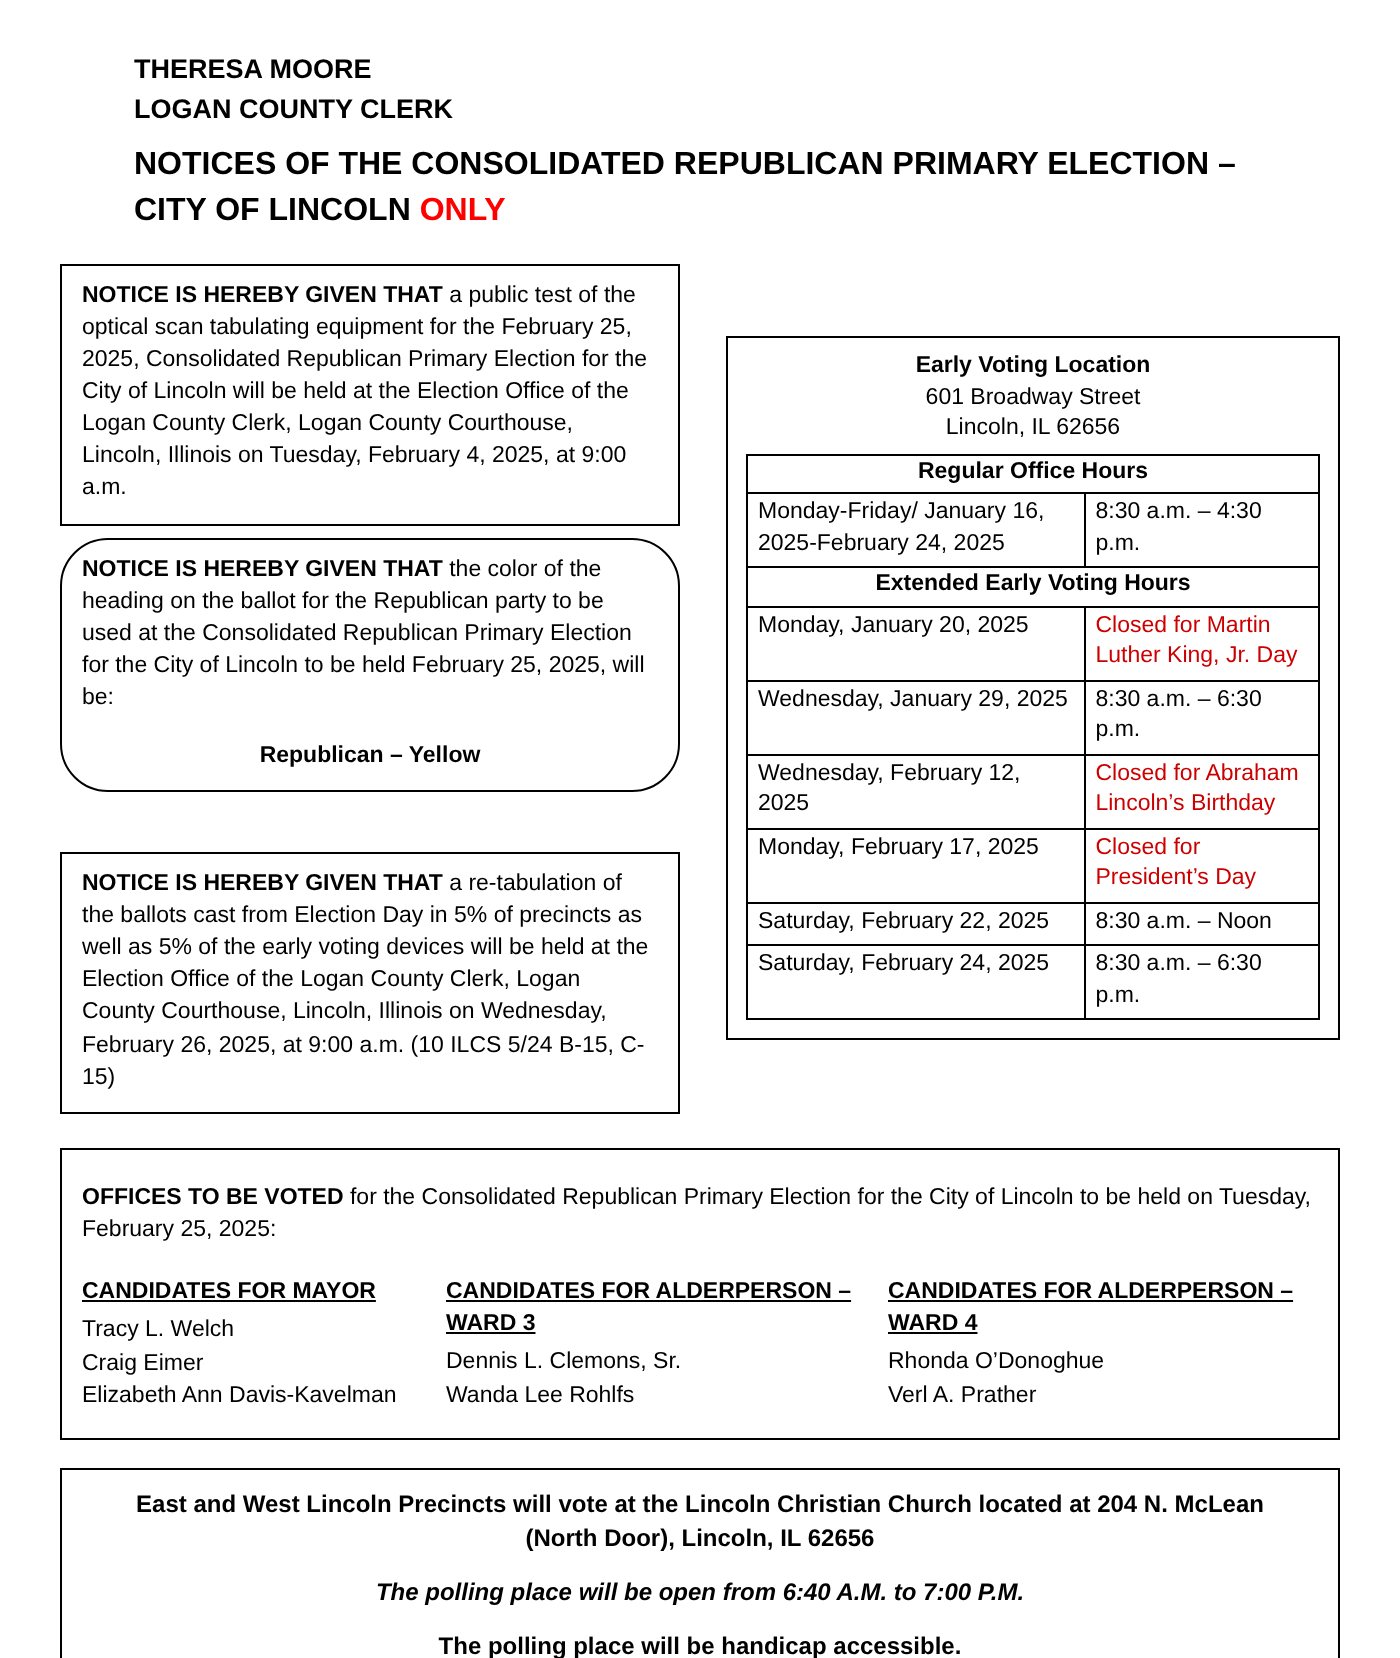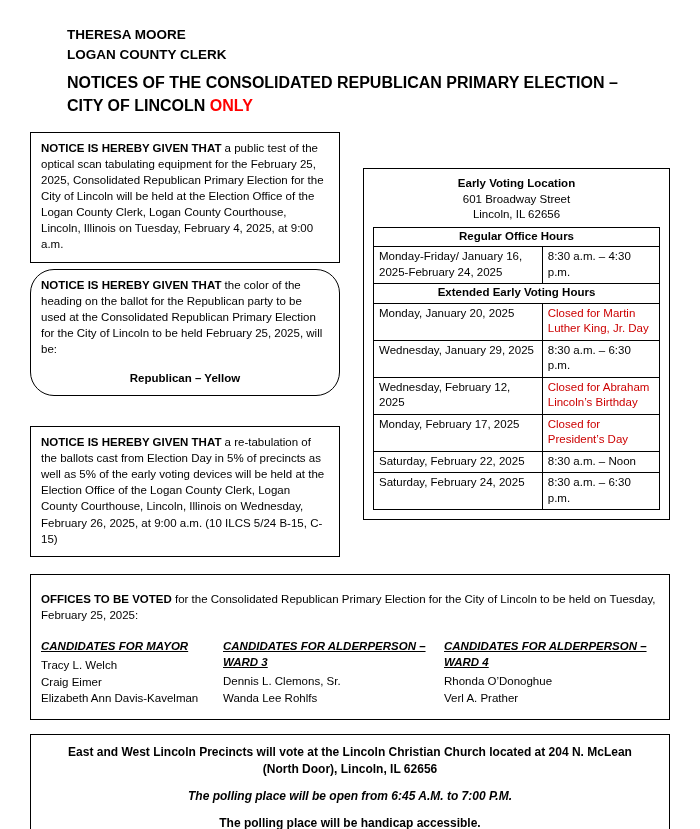--- a/index.html
+++ b/index.html
@@ -40,21 +40,21 @@
   .th-row td { text-align: center; font-weight: 700; padding: 1px 4px 2px 4px; }
   .red { color: var(--closed_red, #cc0000); }
 
   
   .offices-box { border: 1px solid #000; margin-top: 17px; padding: 16px 10px 12px 10px; font-size: 11.5px; line-height: 1.4; }
   .offices-box p { margin: 0; }
   .cand-cols { display: flex; margin-top: 15px; }
   .cand-col.c1 { width: 182px; }
   .cand-col.c2 { width: 221px; }
   .cand-col.c3 { flex: 1; }
-  .cand-header { font-weight: 700; text-decoration: underline; margin-bottom: 3px; font-style: italic; }
+  .cand-header { font-weight: 700; text-decoration: underline; margin-bottom: 3px; }
   .cand-name { line-height: 1.45; }
 
   
   .polling-box { border: 1.5px solid #000; margin-top: 14px; padding: 9px 20px 12px 20px; text-align: center; font-weight: 700; font-size: 12px; line-height: 1.4; }
   .poll-location { margin: 0 0 10px 0; }
   .poll-hours { font-style: italic; margin: 0 0 11px 0; }
   .poll-access { margin: 0; }
 </style>
 </head>
 <body>
@@ -153,17 +153,17 @@
       <div class="cand-col c3">
         <div class="cand-header">CANDIDATES FOR ALDERPERSON – WARD 4</div>
         <div class="cand-name">Rhonda O’Donoghue</div>
         <div class="cand-name">Verl A. Prather</div>
       </div>
     </div>
   </section>
 
   <section class="polling-box">
     <p class="poll-location">East and West Lincoln Precincts will vote at the Lincoln Christian Church located at 204 N. McLean (North Door), Lincoln, IL 62656</p>
-    <p class="poll-hours">The polling place will be open from 6:45 A.M. to 7:00 P.M.</p>
+    <p class="poll-hours">The polling place will be open from 6:40 A.M. to 7:00 P.M.</p>
     <p class="poll-access">The polling place will be handicap accessible.</p>
   </section>
 
 </div>
 
 </body></html>

